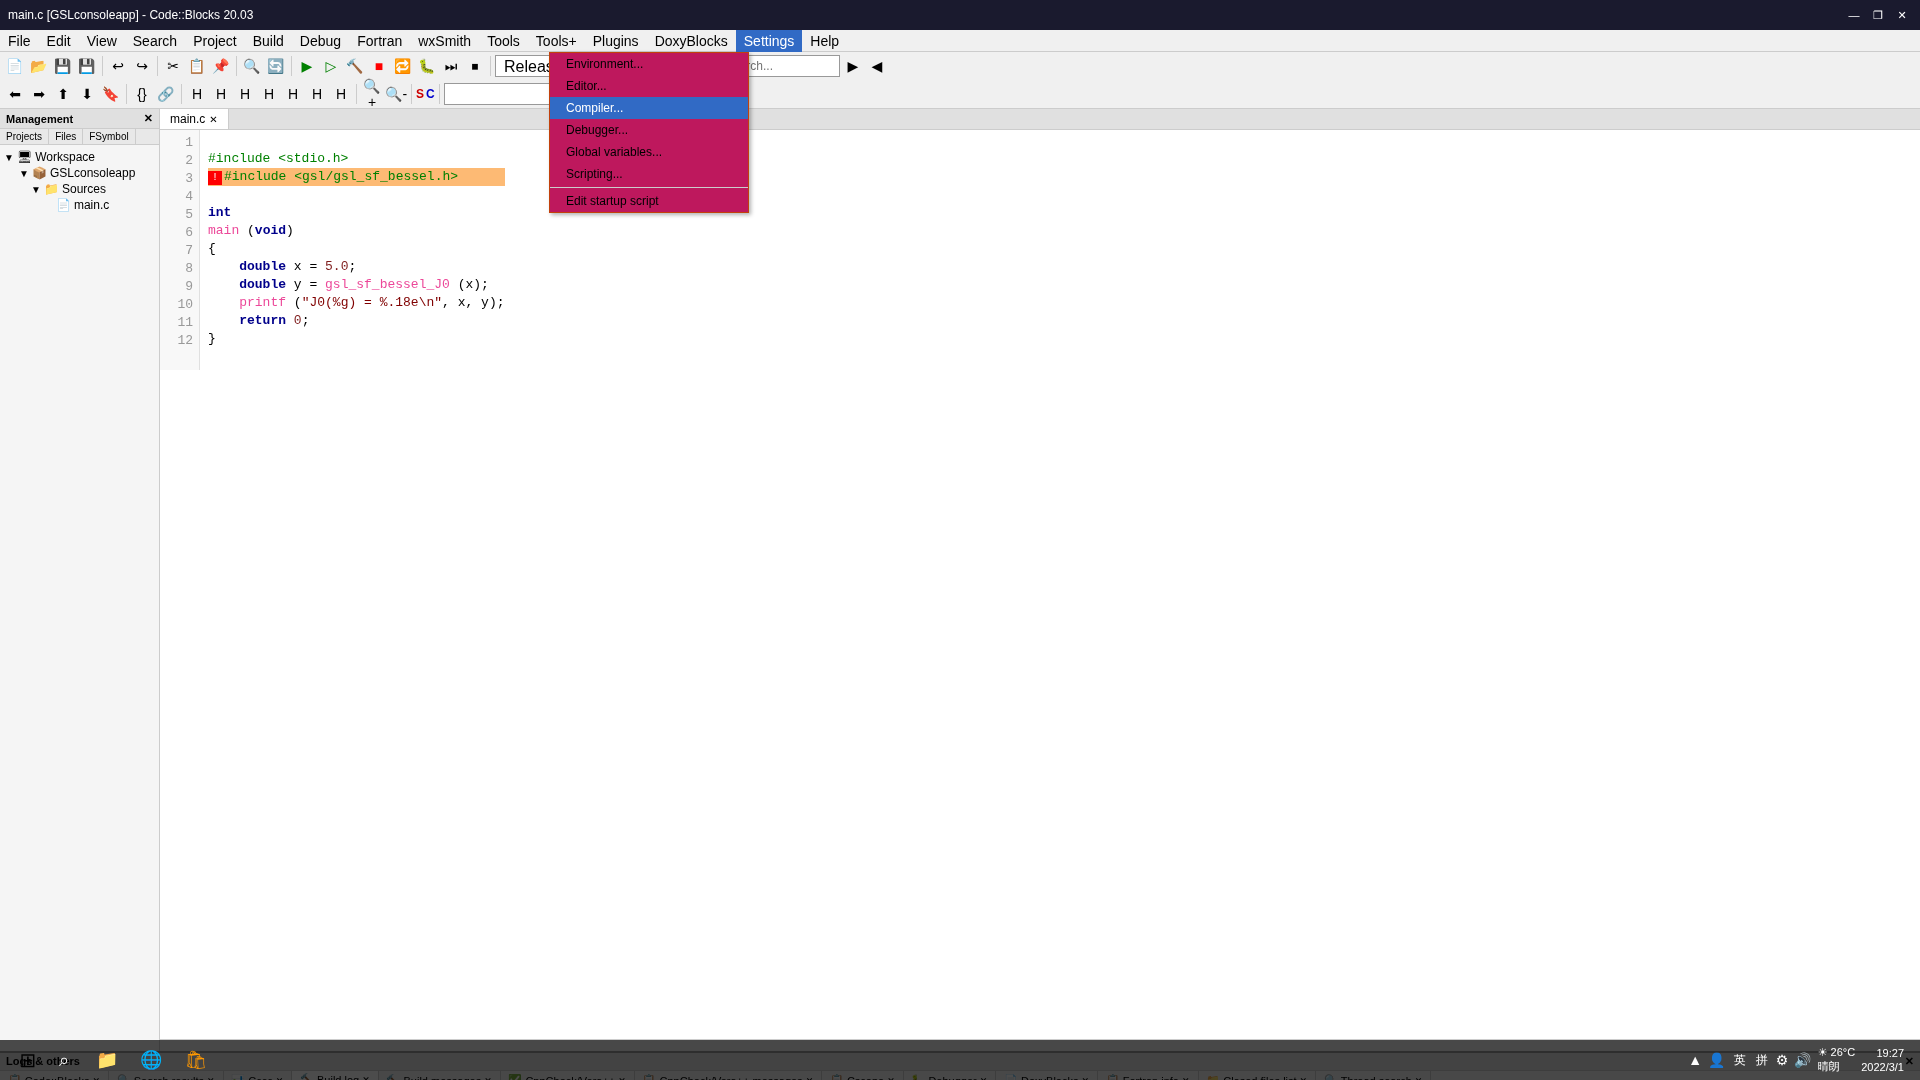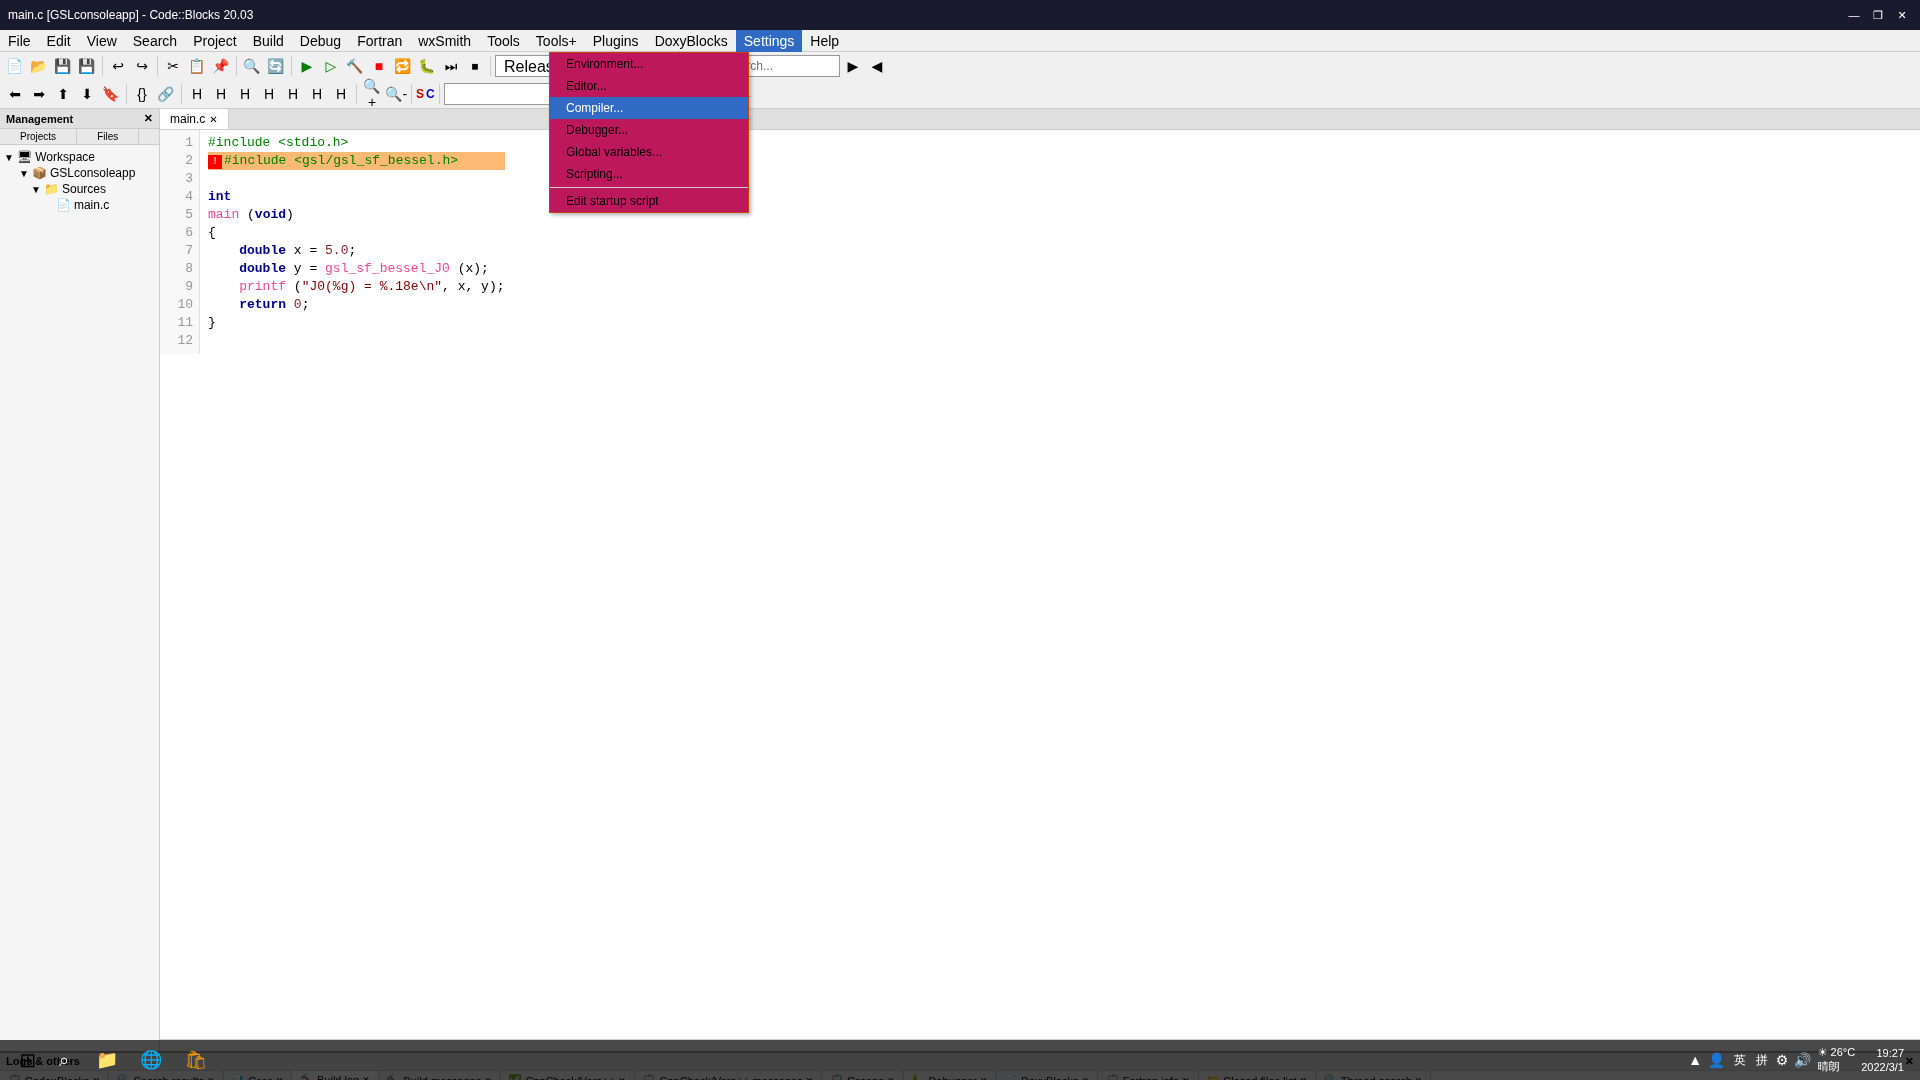--- a/index.html
+++ b/index.html
@@ -111,21 +111,21 @@
     .panel-header-close {
       cursor: pointer;
       font-size: 11px;
     }
     .panel-tabs {
       display: flex;
       background: #e8e8e8;
       border-bottom: 1px solid #ccc;
     }
     .panel-tab {
-      padding: 2px 20px;
+      padding: 2px 6px;
       font-size: 10px;
       cursor: pointer;
       border-right: 1px solid #ccc;
     }
     .tree-view { flex: 1; overflow: auto; padding: 4px; }
     .tree-item {
       display: flex;
       align-items: center;
       gap: 3px;
       padding: 1px 0;
@@ -177,21 +177,21 @@
       border-right: 1px solid #e0e0e0;
       padding: 4px 6px;
       text-align: right;
       color: #999;
       font-family: 'Courier New', monospace;
       font-size: 13px;
       min-width: 40px;
       user-select: none;
     }
     .line-number { line-height: 18px; }
-    .code-lines { padding: 4px 8px; }
+    .code-lines { padding: 4px 8px; margin-top: 16px; }
     .code-line { line-height: 18px; white-space: pre; }
     .kw { color: #00008b; font-weight: bold; }
     .inc { color: #008000; }
     .fn { color: #ec4899; }
     .num { color: #7f1d1d; }
     .str { color: #800000; }
     .err-line { background: #fdba74; }
     .err-marker {
       display: inline-block;
       background: #ff0000;

